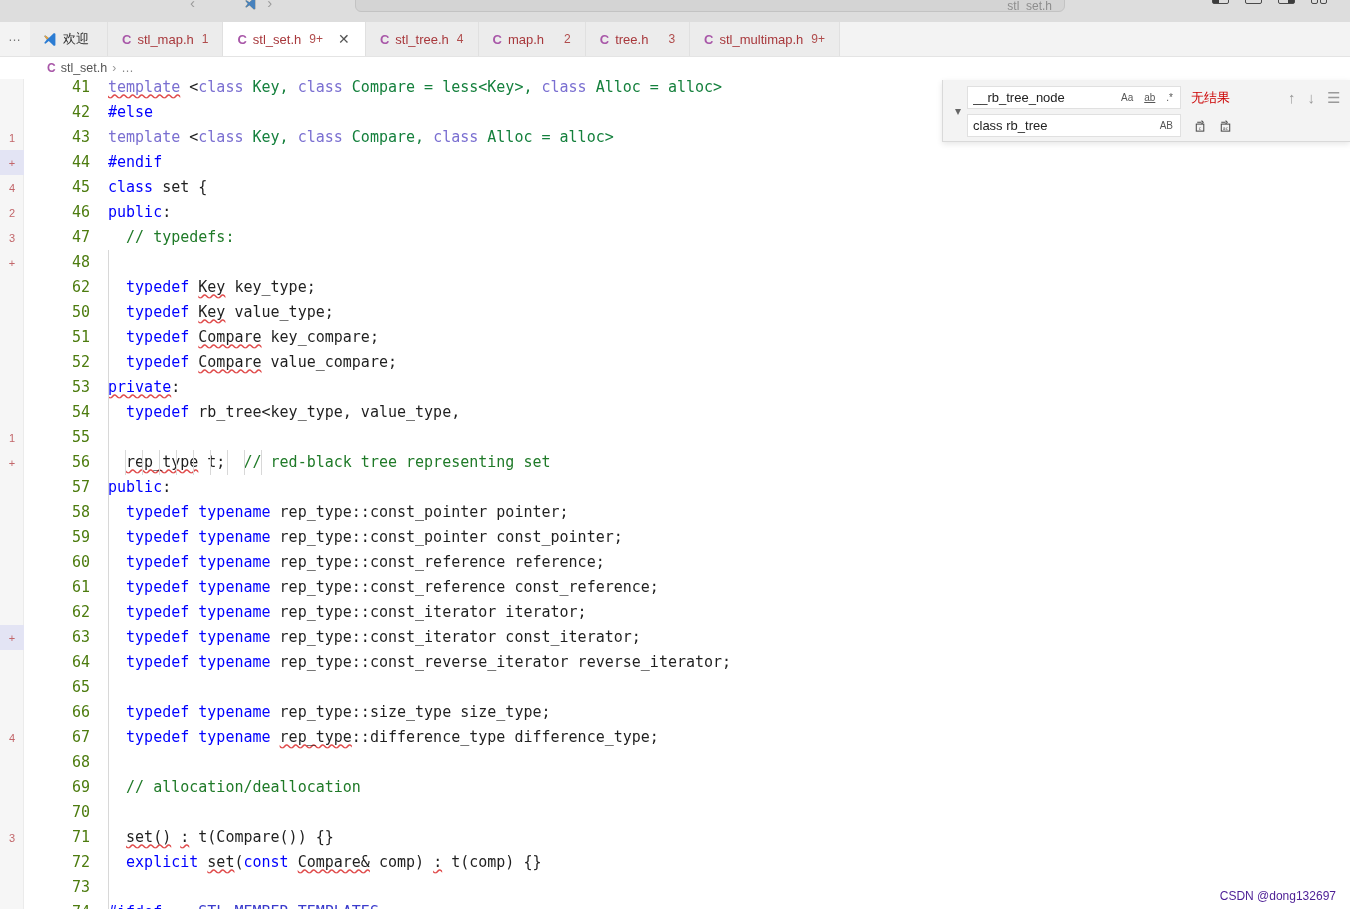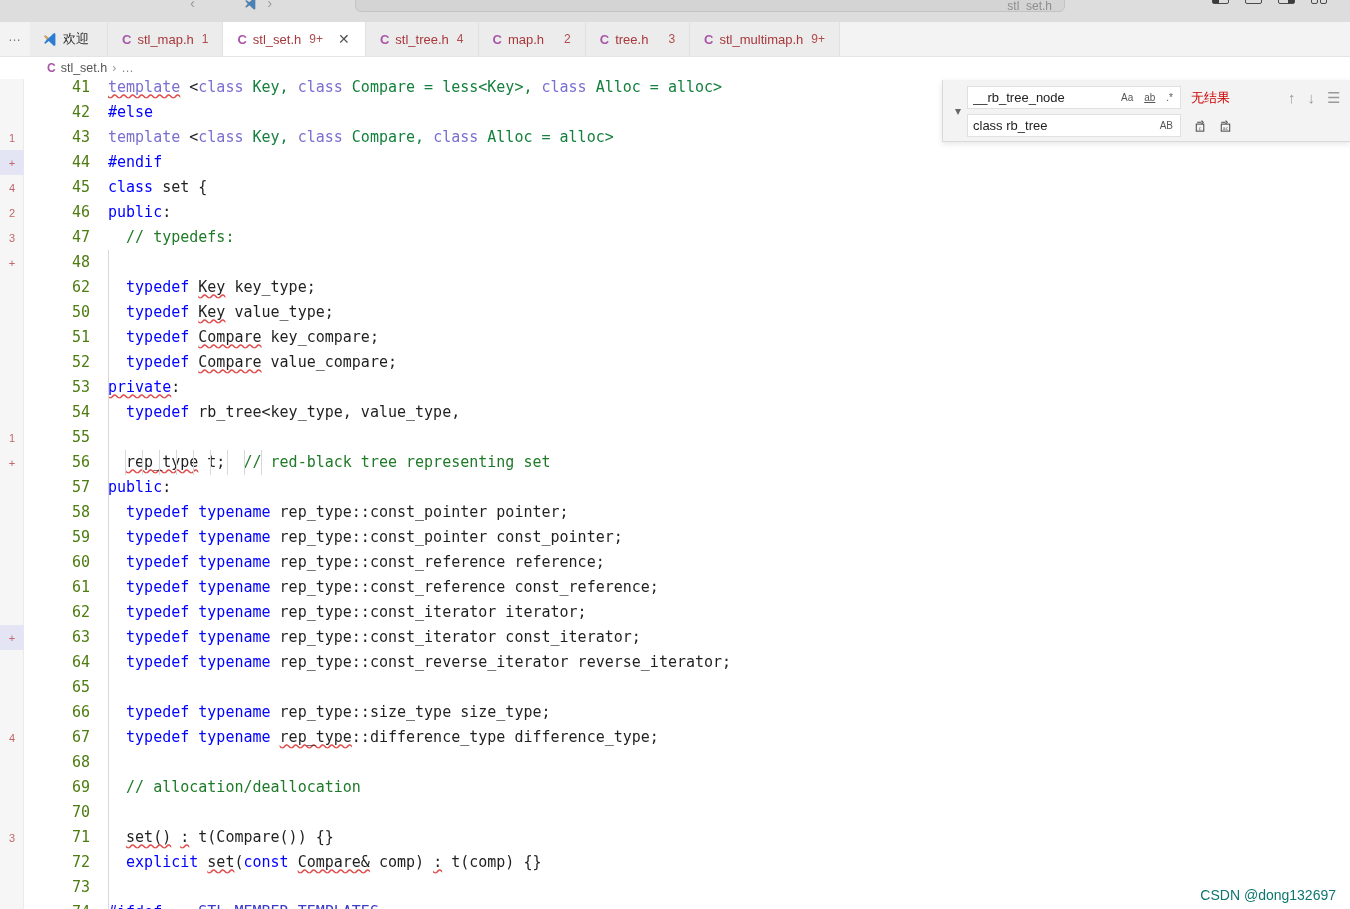--- a/index.html
+++ b/index.html
@@ -166,21 +166,21 @@
   .fw-opt.u { text-decoration: underline; }
   .fw-noresult { font-size: 13px; color: #cc0000; margin-left: 4px; white-space:nowrap; }
   .fw-actions { margin-left: auto; display:flex; gap: 12px; align-items:center; color:#9a9a9a; }
   .fw-actions span { font-size: 15px; line-height:1; }
   .fw-hamb { display:inline-block; width:15px; }
   .fw-replbtns { display:flex; gap: 10px; margin-left: 6px; color:#555; }
 
   
   .watermark {
     position: absolute; right: 14px; bottom: 6px;
-    font-size: 14px; color: #0f766e;
+    font-size: 12px; color: #4c1d95;
     font-family: "Liberation Sans", sans-serif;
   }
 </style>
 </head>
 <body>
 
 <div class="titlebar">
   <div class="tb-nav">‹&nbsp;›</div>
   <svg class="tb-vsicon" viewBox="0 0 16 16">
     <path d="M12.5 1.2 7.3 6.1 3.9 3.6 2.6 4.2l2.9 3.6-2.9 3.6 1.3.6 3.4-2.5 5.2 4.9 1.5-.7V1.9z" fill="#e8a33d"></path>

